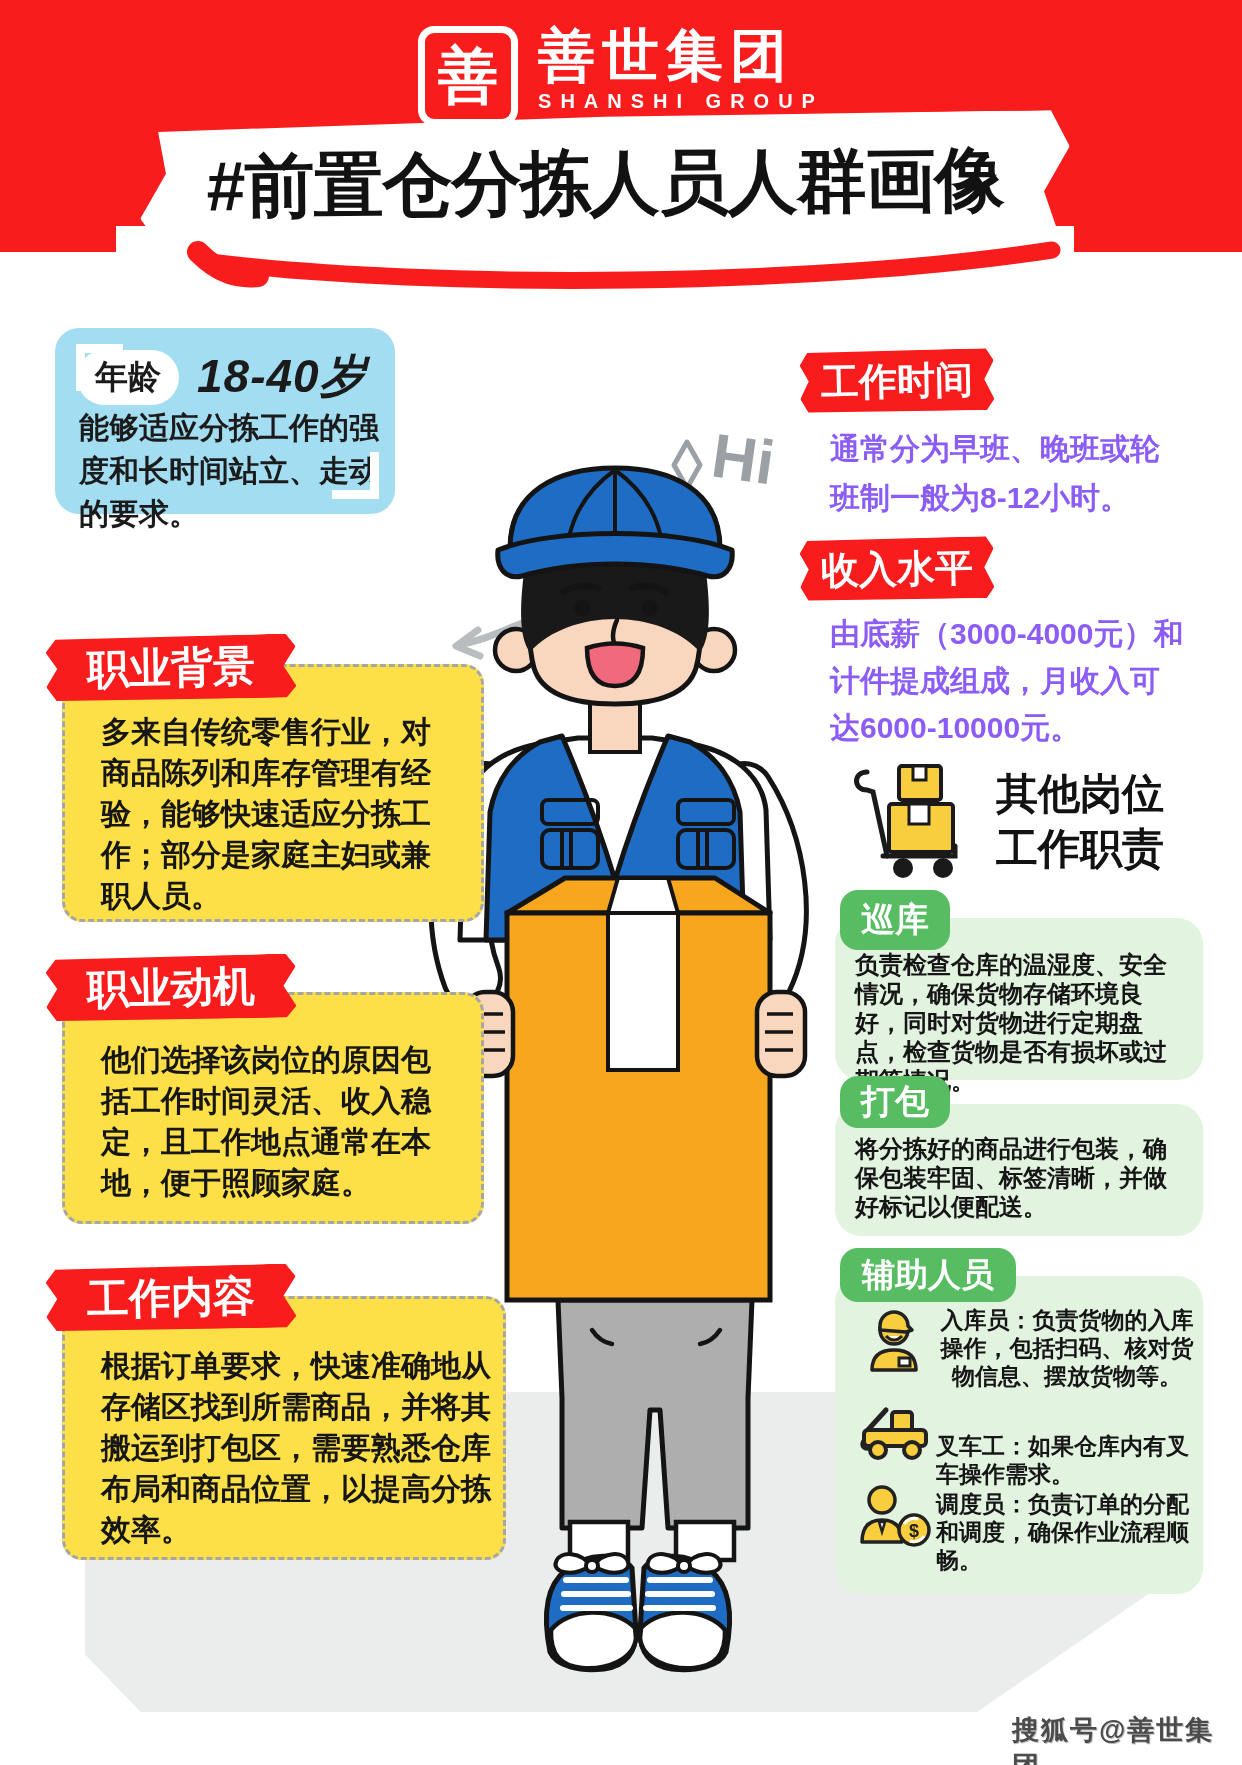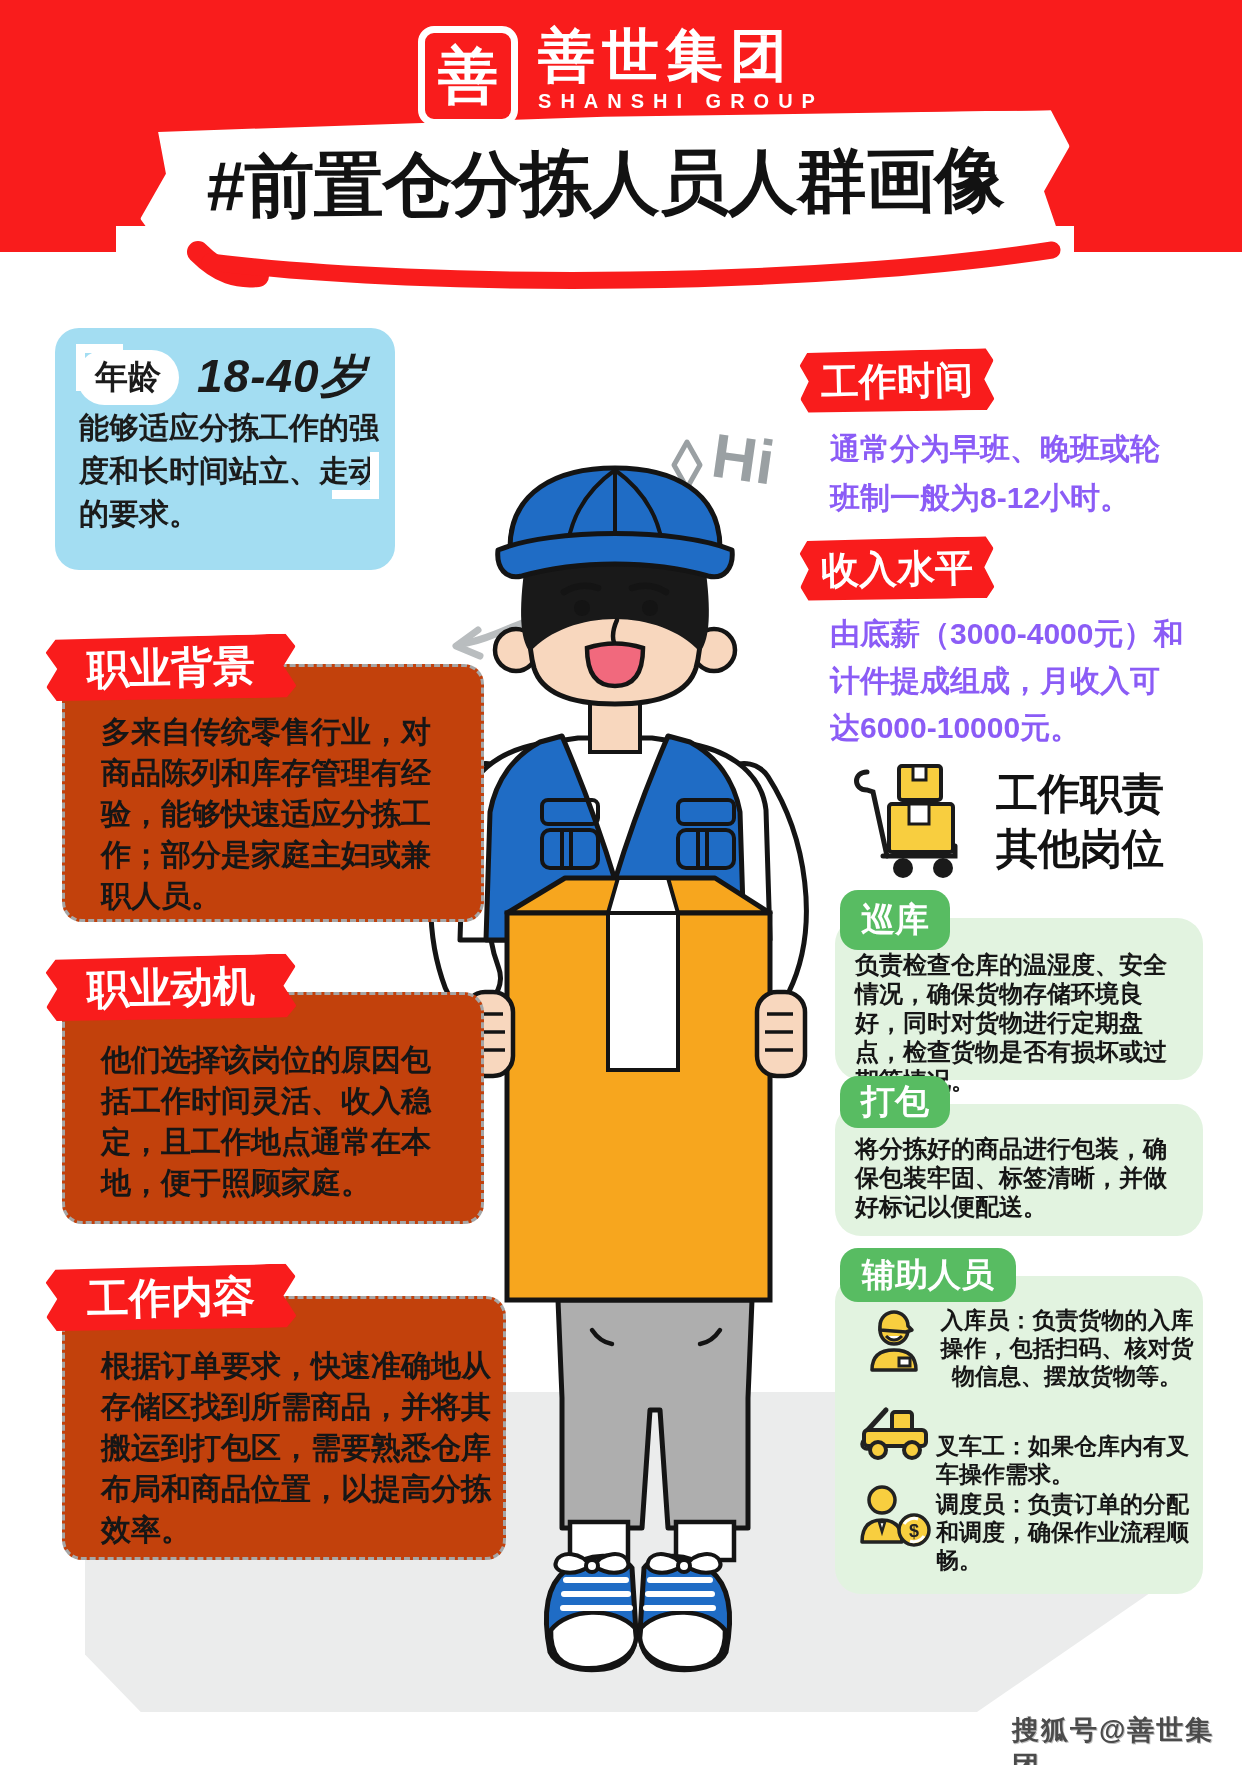--- a/index.html
+++ b/index.html
@@ -23,30 +23,30 @@
   .ribbon .title{font-size:70px;font-weight:900;letter-spacing:-1px;color:#121212;white-space:nowrap;}
 
   
   .rlabel{background:#f91c1c;color:#fff;font-weight:900;display:flex;align-items:center;justify-content:center;
           clip-path:polygon(0% 22%,4% 2%,96% 0%,100% 20%,95% 50%,100% 82%,96% 100%,4% 98%,0% 76%,4.5% 48%);
           transform:rotate(-1.2deg);z-index:5;}
   .rlabel-l{width:250px;height:64px;font-size:42px;}
   .rlabel-r{width:194px;height:62px;font-size:38px;}
 
   
-  .age-card{left:55px;top:328px;width:340px;height:242px;background:#a3ddf2;border-radius:24px;z-index:4;}
+  .age-card{left:55px;top:328px;width:340px;height:186px;background:#a3ddf2;border-radius:24px;z-index:4;}
   .age-row{position:absolute;left:22px;top:18px;display:flex;align-items:center;gap:18px;}
   .age-pill{background:#fff;border-radius:30px;padding:5px 18px;font-size:33px;font-weight:900;}
   .age-value{font-size:46px;font-weight:900;letter-spacing:1px;font-style:italic;}
   .age-body{position:absolute;left:24px;top:78px;width:300px;font-size:30px;font-weight:800;line-height:43px;}
   .br{border-color:#fff;z-index:6;}
   .br-tl{left:76px;top:344px;width:38px;height:38px;border-left:9px solid #fff;border-top:9px solid #fff;}
   .br-br{left:332px;top:452px;width:38px;height:38px;border-right:9px solid #fff;border-bottom:9px solid #fff;}
 
-  .dash-box{border:3px dashed #a6a6a6;border-radius:20px;background:#c2410c;z-index:3;}
+  .dash-box{border:3px dashed #a6a6a6;border-radius:20px;background:#fde047;z-index:3;}
   .body-l{font-size:30px;font-weight:800;line-height:41px;color:#161616;}
 
   
   .body-r{font-size:30px;font-weight:800;line-height:49px;color:#8b5cf6;z-index:4;}
   .oth-head{font-size:42px;font-weight:900;line-height:55px;color:#121212;z-index:4;}
   .gpill{background:#58bc62;color:#fff;font-weight:900;border-radius:18px;display:flex;align-items:center;justify-content:center;z-index:5;}
   .gpanel{background:#e2f3e0;border-radius:26px;z-index:3;}
   .body-g{font-size:24px;font-weight:800;line-height:29px;color:#161616;z-index:4;}
   .item-text{font-size:23px;font-weight:800;line-height:28px;color:#161616;z-index:4;}
 
@@ -121,22 +121,22 @@
     <rect x="56" y="6" width="42" height="34" rx="3" fill="#f8ce3f" stroke="#1a1a1a" stroke-width="4"></rect>
     <rect x="70" y="6" width="13" height="14" fill="#ffffff" stroke="#1a1a1a" stroke-width="3"></rect>
     <rect x="46" y="44" width="64" height="48" rx="3" fill="#f8ce3f" stroke="#1a1a1a" stroke-width="4"></rect>
     <rect x="66" y="44" width="20" height="20" fill="#ffffff" stroke="#1a1a1a" stroke-width="3"></rect>
     <path d="M24,12 C10,12 10,30 24,30 L30,32 L44,96" fill="none" stroke="#1a1a1a" stroke-width="5" stroke-linecap="round"></path>
     <path d="M40,96 L112,96 L112,86" fill="none" stroke="#1a1a1a" stroke-width="5" stroke-linecap="round"></path>
     <circle cx="60" cy="108" r="10" fill="#1a1a1a"></circle>
     <circle cx="100" cy="108" r="10" fill="#1a1a1a"></circle>
   </svg>
   <div class="abs oth-head" style="left:996px;top:766px;">
+    <div>其他岗位</div>
     <div>工作职责</div>
-    <div>其他岗位</div>
   </div>
 
   <div class="abs gpanel" style="left:835px;top:918px;width:368px;height:162px;"></div>
   <div class="abs gpill" style="left:840px;top:890px;width:110px;height:60px;font-size:34px;">巡库</div>
   <div class="abs body-g" style="left:855px;top:950px;width:334px;">负责检查仓库的温湿度、安全情况，确保货物存储环境良好，同时对货物进行定期盘点，检查货物是否有损坏或过期等情况。</div>
 
   <div class="abs gpanel" style="left:835px;top:1104px;width:368px;height:132px;"></div>
   <div class="abs gpill" style="left:840px;top:1076px;width:110px;height:52px;font-size:34px;">打包</div>
   <div class="abs body-g" style="left:855px;top:1134px;width:334px;">将分拣好的商品进行包装，确保包装牢固、标签清晰，并做好标记以便配送。</div>
 

